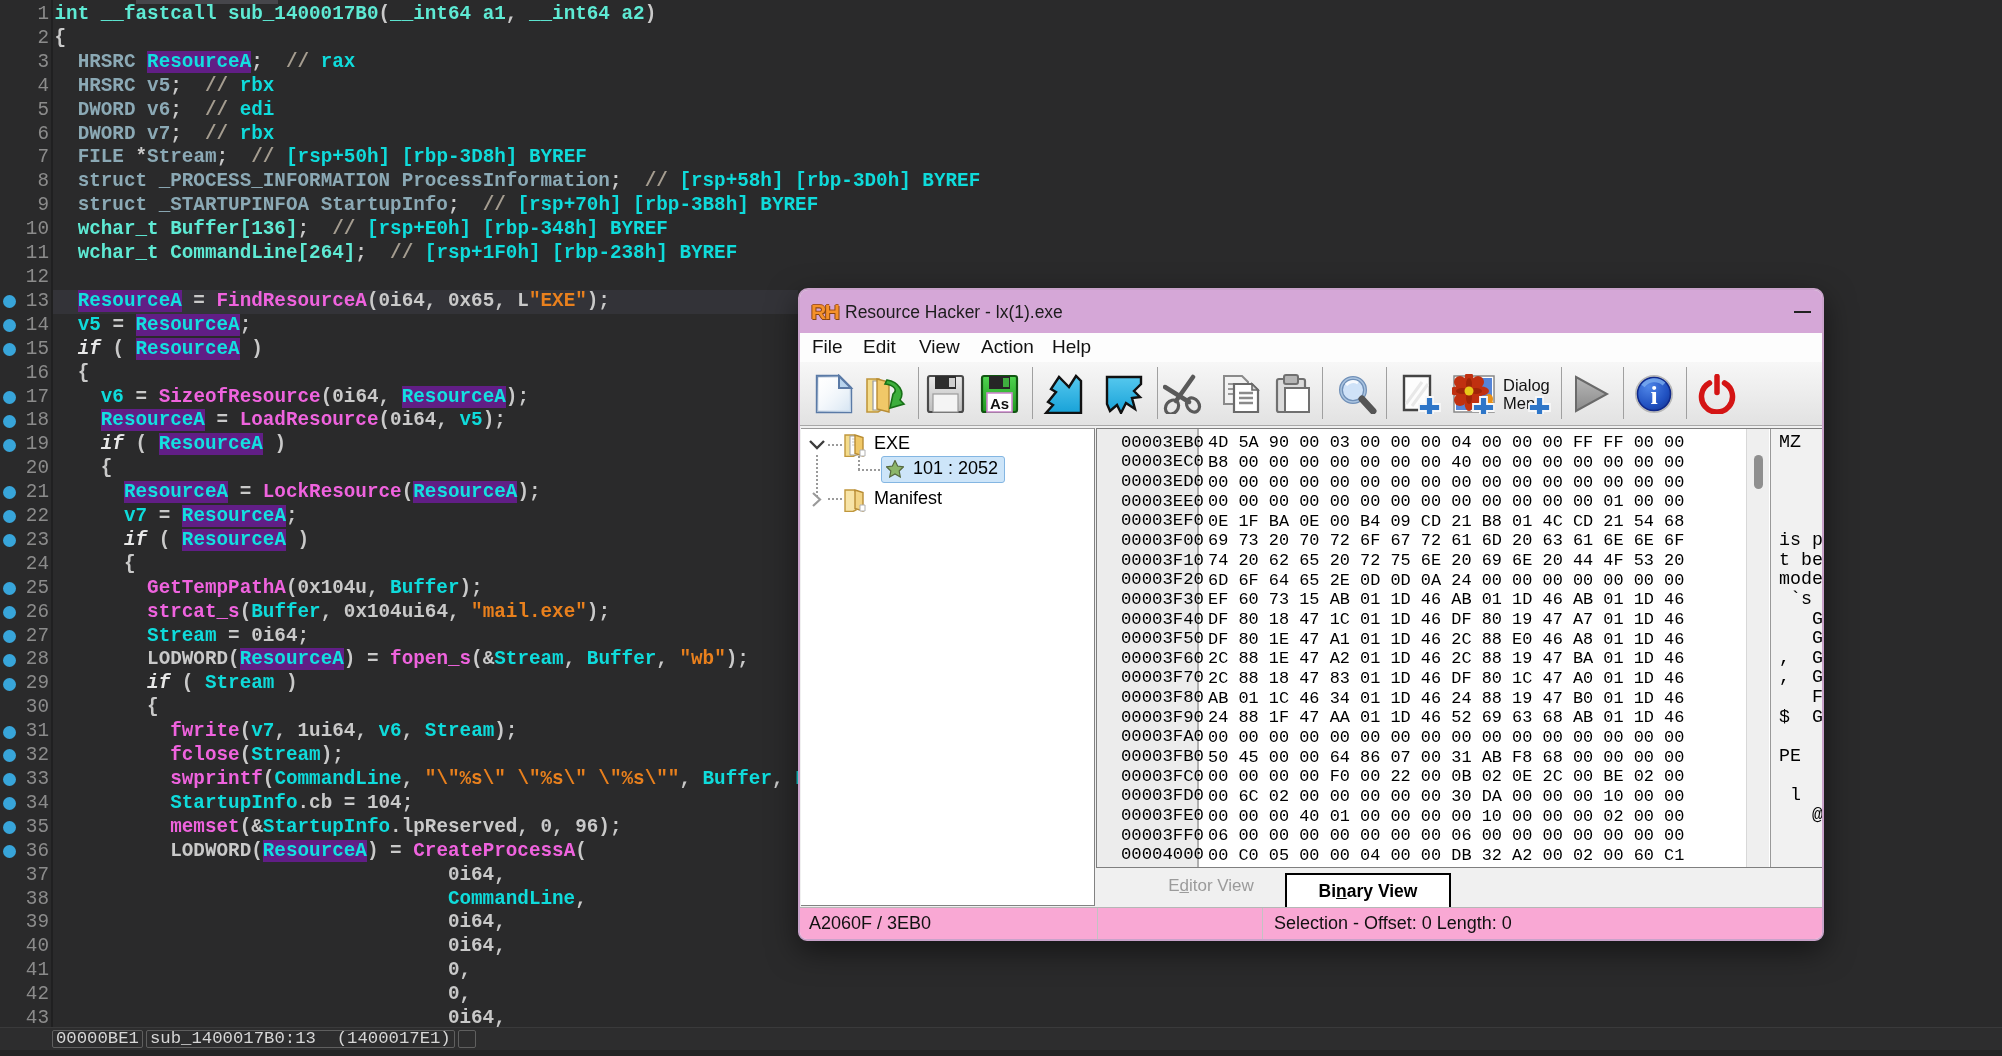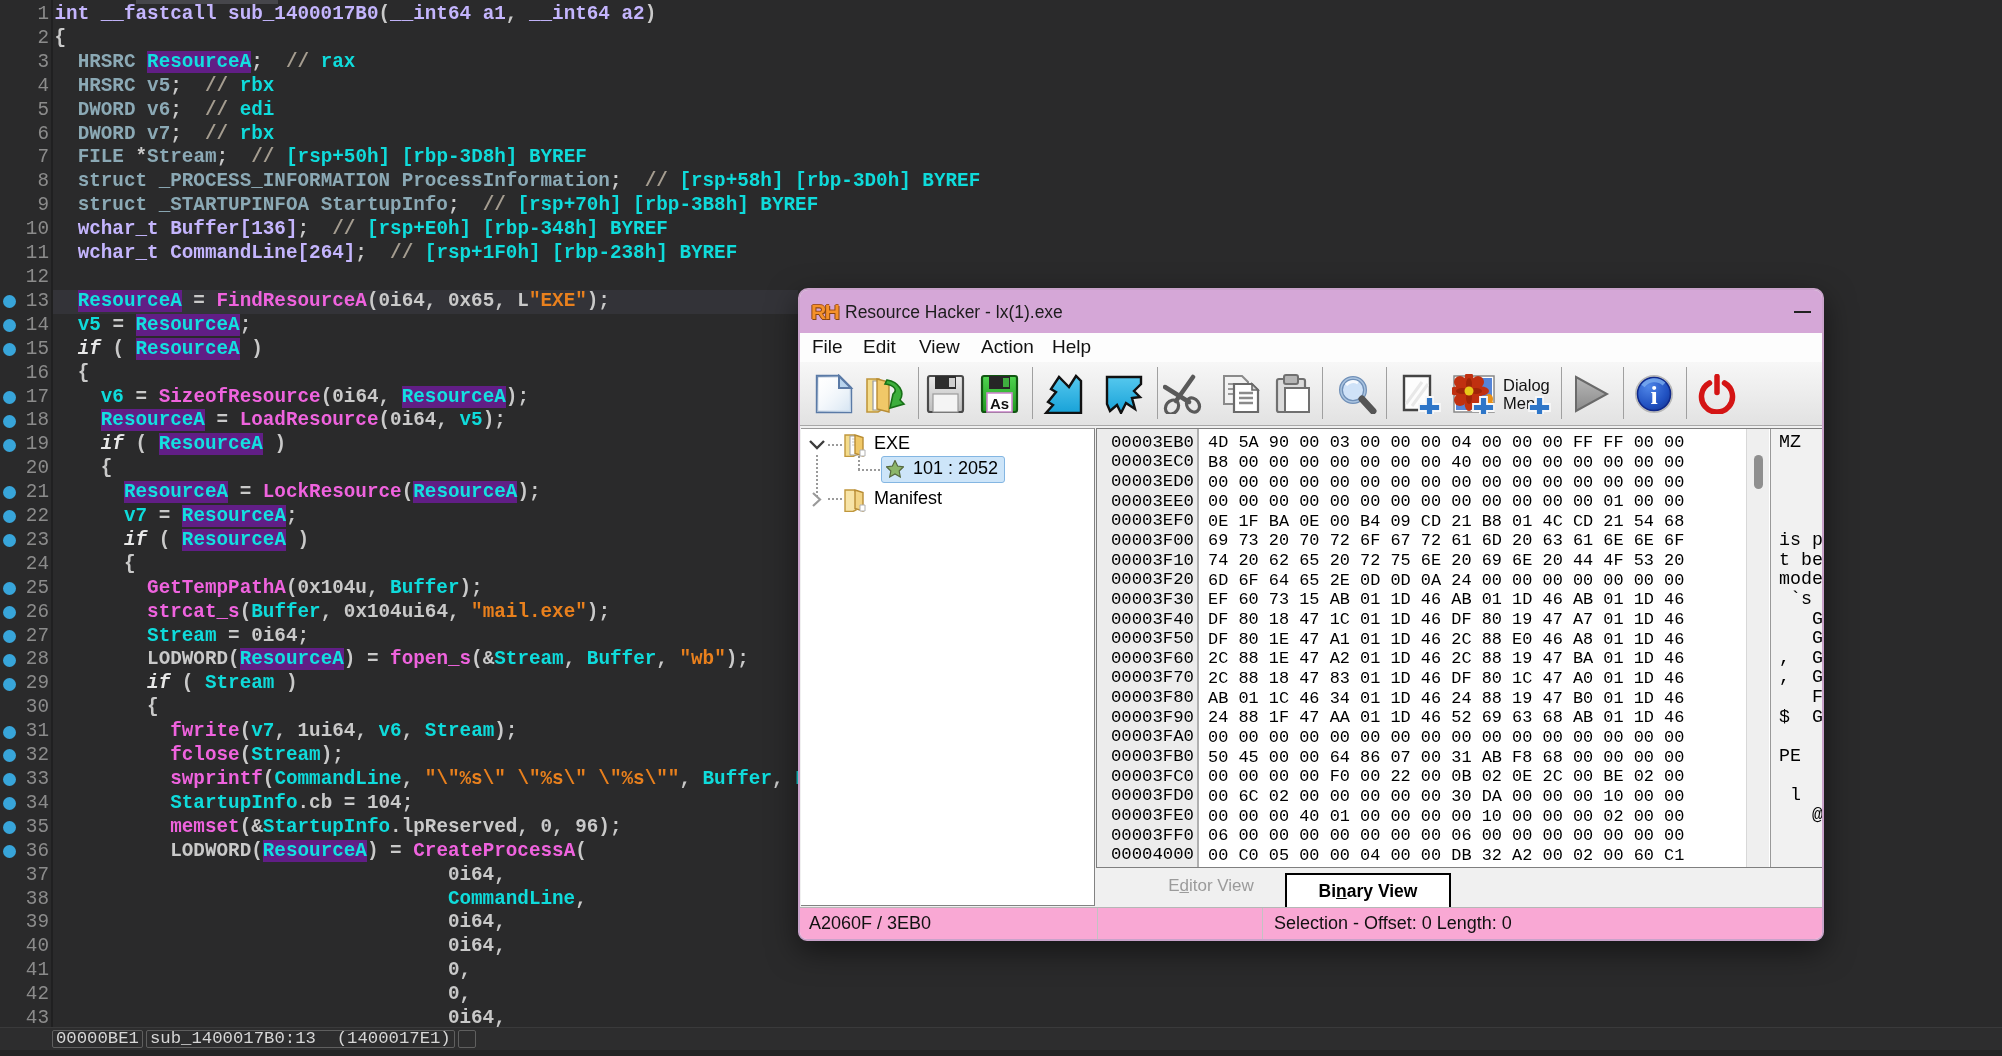--- a/index.html
+++ b/index.html
@@ -7,21 +7,21 @@
 #stage { position:relative; width:2002px; height:1056px; background:#2a2a2b; font-family:"Liberation Sans", sans-serif; }
 
 
 #topstrip { position:absolute; left:136px; top:0; width:142px; height:4px; background:#46464b; }
 #curline { position:absolute; left:52px; top:289.8px; width:746px; height:23.9px; background:#333338; }
 #gutline { position:absolute; left:51px; top:0; width:2px; height:1027px; background:#202021; }
 #gut { position:absolute; left:0; top:3px; width:49px; text-align:right;
   font:19.29px/23.9px "Liberation Mono", monospace; color:#8b8b8b; white-space:pre; }
 #code { position:absolute; left:54.5px; top:3px;
   font:bold 19.29px/23.9px "Liberation Mono", monospace; color:#c9c9c9; white-space:pre; }
-#code .y { color:#c4b5fd;margin-top:33px; }
+#code .y { color:#5eead4;margin-top:33px; }
 #code .t { color:#8ba9b5; }
 #code .v { color:#0fdbdb; }
 #code .g { color:#c9c9c9; }
 #code .s { color:#a59d90; }
 #code .f { color:#ef63de; }
 #code .o { color:#e9801d; }
 #code .i { color:#e8e8e8; font-style:italic; }
 #code .hl { color:#13dfe0; background:#611e86; }
 .bp { position:absolute; left:3px; width:13px; height:13px; border-radius:50%; background:#38a5da; }
 #idastatus { position:absolute; left:0; top:1027px; width:2002px; height:23px; background:#2d2d2e; border-top:1px solid #3a3a3b; }
@@ -58,21 +58,21 @@
   border-right:1px solid #828282; border-bottom:1px solid #828282; border-top:1px solid #9a9a9a; }
 #tree .lbl { position:absolute; font-size:18px; color:#000; }
 #selbox { position:absolute; left:80px; top:27px; width:124px; height:27px; background:#cde5f9; border:1.5px solid #84b6e2; border-radius:3px; }
 .dot-h { position:absolute; height:2px; background-image:repeating-linear-gradient(to right, #9a9a9a 0 2px, transparent 2px 4px); }
 .dot-v { position:absolute; width:2px; background-image:repeating-linear-gradient(to bottom, #9a9a9a 0 2px, transparent 2px 4px); }
 
 .spldots { position:absolute; left:295.5px; top:224px; width:3px; height:40px;
   background-image:repeating-linear-gradient(to bottom, #6f9fd8 0 3px, transparent 3px 8px); }
 #hexwin { position:absolute; left:296px; top:1px; width:876px; height:440px; background:#ffffff; border:1px solid #7f7f7f; }
 #addrcol { position:absolute; left:0; top:0; width:102px; height:438px; background:#ececec; border-right:2px solid #b0b0b0; }
-#addrs { position:absolute; left:14px; top:3.6px; font:17.3px/19.65px "Liberation Mono", monospace; color:#000; white-space:pre; }
+#addrs { position:absolute; left:24px; top:3.6px; font:17.3px/19.65px "Liberation Mono", monospace; color:#000; white-space:pre; }
 #hexb  { position:absolute; left:111px; top:4.2px; font:16.9px/19.65px "Liberation Mono", monospace; color:#000; white-space:pre; }
 #vsb { position:absolute; left:649px; top:0; width:23px; height:438px; background:#efefef; border-left:1px solid #d8d8d8; }
 #vthumb { position:absolute; left:7px; top:26px; width:9px; height:34px; background:#8f8f8f; border-radius:5px; }
 #asciipanel { position:absolute; left:673px; top:0; width:201px; height:438px; background:#f1f1f1; border-left:1px solid #999; }
 #ascii { position:absolute; left:8px; top:3.6px; font:18.3px/19.65px "Liberation Mono", monospace; color:#000; white-space:pre; }
 
 #tabstrip { position:absolute; left:296px; top:441px; width:881px; height:42px; background:#f0f0f0; }
 #tab-editor { position:absolute; left:40px; top:8px; width:150px; text-align:center; font-size:17px; color:#9b9b9b; }
 #tab-binary { position:absolute; left:189px; top:5px; width:166px; height:37px; background:#ffffff; border:2px solid #000;
   text-align:center; font-size:17.5px; color:#000; line-height:33px;font-weight:bold; }

